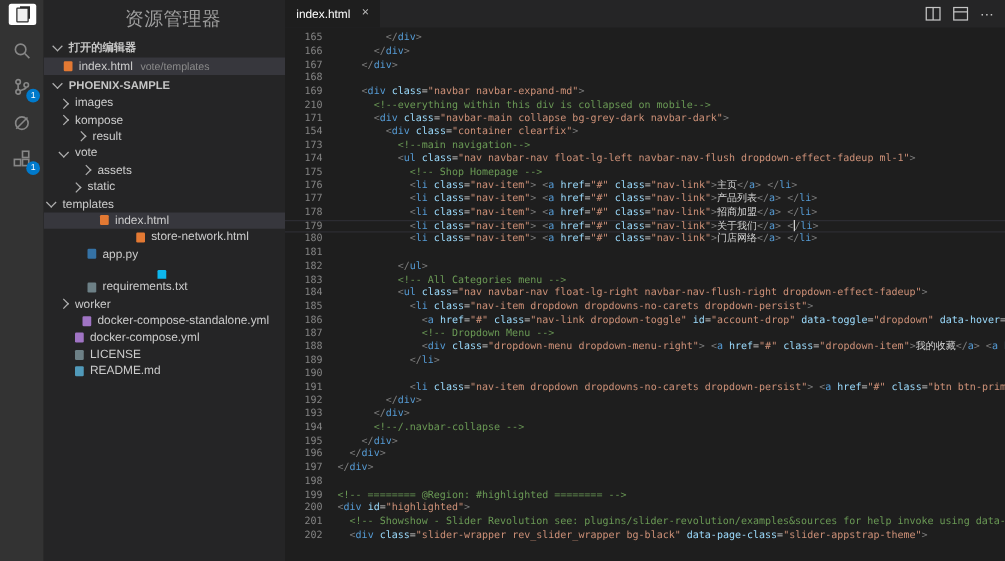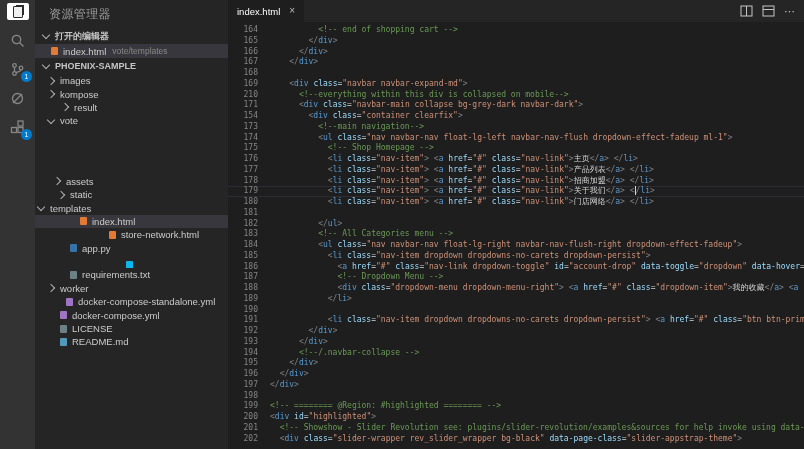--- a/index.html
+++ b/index.html
@@ -9,21 +9,21 @@
   
   .activitybar{width:35px;background:#333333;flex:none;display:flex;flex-direction:column;align-items:center;}
   .logo{width:22px;height:17px;background:#ffffff;border-radius:2px;margin:3px 0 6px 0;display:flex;align-items:center;justify-content:center;}
   .logo .doc{width:8px;height:10px;border:1px solid #2b2b2b;border-radius:1px;background:#f0f0f0;box-shadow:2px -2px 0 -1px #2b2b2b;}
   .act{width:35px;height:29px;display:flex;align-items:center;justify-content:center;position:relative;cursor:pointer;}
   .act svg{stroke:#878787;fill:none;stroke-width:1.3;}
   .badge{position:absolute;right:3px;bottom:2px;min-width:11px;height:11px;border-radius:6px;background:#007acc;color:#ffffff;font-size:7px;line-height:11px;text-align:center;}
 
   
   .sidebar{width:193px;background:#252526;flex:none;color:#cccccc;overflow:hidden;}
-  .sb-title{font-size:12px;color:#9d9d9d;padding:6px 0 5px 14px;letter-spacing:.4px;}
+  .sb-title{font-size:15px;color:#9d9d9d;padding:6px 0 5px 14px;letter-spacing:.4px;text-align:center;}
   .sec{display:flex;align-items:center;height:16px;font-size:9px;font-weight:bold;color:#c5c5c5;padding-left:5px;cursor:pointer;white-space:nowrap;}
   .chev{width:5px;height:5px;border-right:1px solid #b0b0b0;border-bottom:1px solid #b0b0b0;display:inline-block;transform:rotate(-45deg);margin:0 6px 0 3px;flex:none;}
   .chev.down{transform:rotate(45deg);margin-top:-2px;}
   .chev.none{visibility:hidden;}
   .row{display:flex;align-items:center;height:13.4px;font-size:9.5px;color:#cccccc;cursor:pointer;white-space:nowrap;overflow:hidden;}
   .row.sel{background:#37373d;}
   .fic{width:7px;height:8px;border-radius:1px;margin-right:5px;flex:none;}
   .fic-html{background:#e37933;}
   .fic-py{background:#3572a5;}
   .fic-docker{background:#0db7ed;}
@@ -123,21 +123,21 @@
           <span class="fname">kompose</span>
         </div>
         <div class="row" style="padding-left: 24px;">
           <span class="chev"></span>
           <span class="fname">result</span>
         </div>
         <div class="row" style="padding-left: 10px;">
           <span class="chev down"></span>
           <span class="fname">vote</span>
         </div>
-        <div class="row" style="padding-left: 16px; margin-top: 47px;">
+        <div class="row" style="padding-left: 28px;">
           <span class="chev"></span>
           <span class="fname">assets</span>
         </div>
         <div class="row" style="padding-left: 20px;">
           <span class="chev"></span>
           <span class="fname">static</span>
         </div>
         <div class="row" style="">
           <span class="chev down"></span>
           <span class="fname">templates</span>
@@ -210,21 +210,20 @@
         <span class="abtn">
           <svg width="13" height="12" viewBox="0 0 13 12">
               <rect x="1" y="1" width="11" height="10"></rect>
               <line x1="1" y1="4.5" x2="12" y2="4.5"></line>
             </svg>
         </span>
         <span class="abtn dots">⋯</span>
       </div>
     </div>
     <div id="code">
-        <div class="cline"><span class="lnum">164</span><span class="ltxt">          <span class="tk-c">&lt;!-- end of shopping cart --&gt;</span></span></div>
         <div class="cline"><span class="lnum">165</span><span class="ltxt">        <span class="tk-p">&lt;/</span><span class="tk-t">div</span><span class="tk-p">&gt;</span></span></div>
         <div class="cline"><span class="lnum">166</span><span class="ltxt">      <span class="tk-p">&lt;/</span><span class="tk-t">div</span><span class="tk-p">&gt;</span></span></div>
         <div class="cline"><span class="lnum">167</span><span class="ltxt">    <span class="tk-p">&lt;/</span><span class="tk-t">div</span><span class="tk-p">&gt;</span></span></div>
         <div class="cline"><span class="lnum">168</span><span class="ltxt"></span></div>
         <div class="cline"><span class="lnum">169</span><span class="ltxt">    <span class="tk-p">&lt;</span><span class="tk-t">div</span><span class="tk-x"> </span><span class="tk-a">class</span><span class="tk-x">=</span><span class="tk-v">"navbar navbar-expand-md"</span><span class="tk-p">&gt;</span></span></div>
         <div class="cline"><span class="lnum">210</span><span class="ltxt">      <span class="tk-c">&lt;!--everything within this div is collapsed on mobile--&gt;</span></span></div>
         <div class="cline"><span class="lnum">171</span><span class="ltxt">      <span class="tk-p">&lt;</span><span class="tk-t">div</span><span class="tk-x"> </span><span class="tk-a">class</span><span class="tk-x">=</span><span class="tk-v">"navbar-main collapse bg-grey-dark navbar-dark"</span><span class="tk-p">&gt;</span></span></div>
         <div class="cline"><span class="lnum">154</span><span class="ltxt">        <span class="tk-p">&lt;</span><span class="tk-t">div</span><span class="tk-x"> </span><span class="tk-a">class</span><span class="tk-x">=</span><span class="tk-v">"container clearfix"</span><span class="tk-p">&gt;</span></span></div>
         <div class="cline"><span class="lnum">173</span><span class="ltxt">          <span class="tk-c">&lt;!--main navigation--&gt;</span></span></div>
         <div class="cline"><span class="lnum">174</span><span class="ltxt">          <span class="tk-p">&lt;</span><span class="tk-t">ul</span><span class="tk-x"> </span><span class="tk-a">class</span><span class="tk-x">=</span><span class="tk-v">"nav navbar-nav float-lg-left navbar-nav-flush dropdown-effect-fadeup ml-1"</span><span class="tk-p">&gt;</span></span></div>

